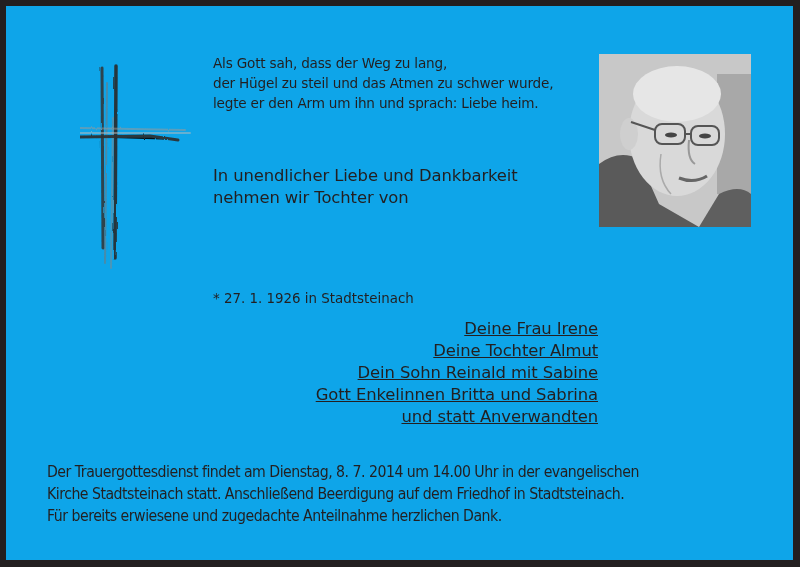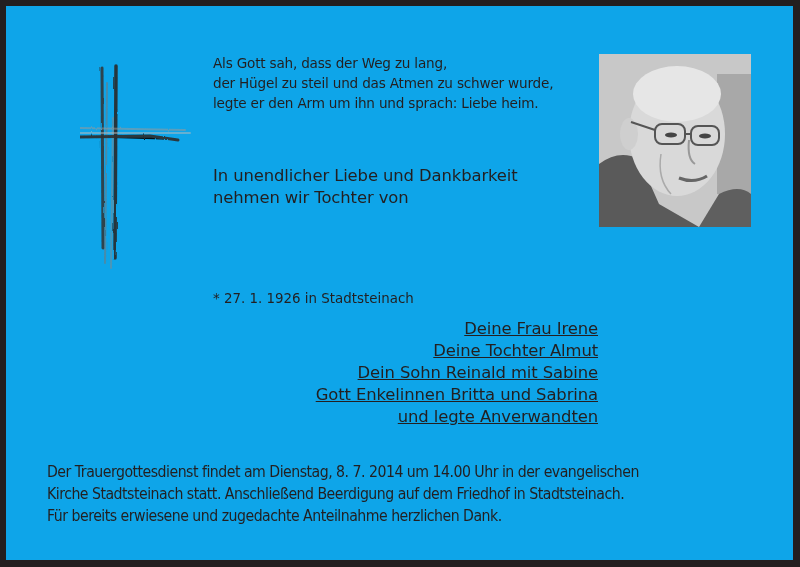--- a/index.html
+++ b/index.html
@@ -133,21 +133,21 @@
   </div>
 
 
   <div class="abs birth">* 27. 1. 1926 in Stadtsteinach</div>
 
   <div class="abs family">
     <div>Deine Frau Irene</div>
     <div>Deine Tochter Almut</div>
     <div>Dein Sohn Reinald mit Sabine</div>
     <div>Gott Enkelinnen Britta und Sabrina</div>
-    <div>und legte Anverwandten</div>
+    <div>und statt Anverwandten</div>
   </div>
 
   <div class="abs service">
     <div>Der Trauergottesdienst findet am Dienstag, 8. 7. 2014 um 14.00 Uhr in der evangelischen</div>
     <div>Kirche Stadtsteinach statt. Anschließend Beerdigung auf dem Friedhof in Stadtsteinach.</div>
     <div>Für bereits erwiesene und zugedachte Anteilnahme herzlichen Dank.</div>
   </div>
 
 </div>
 

